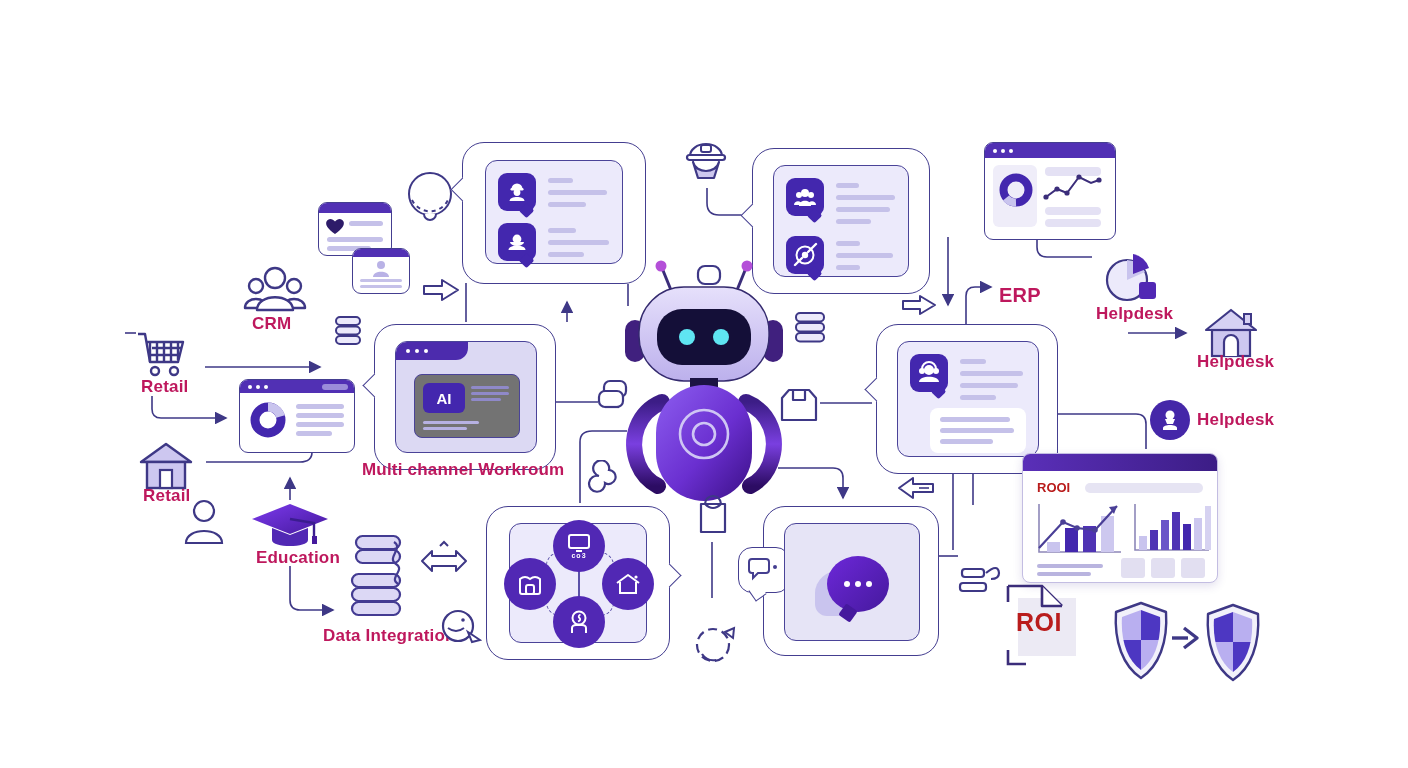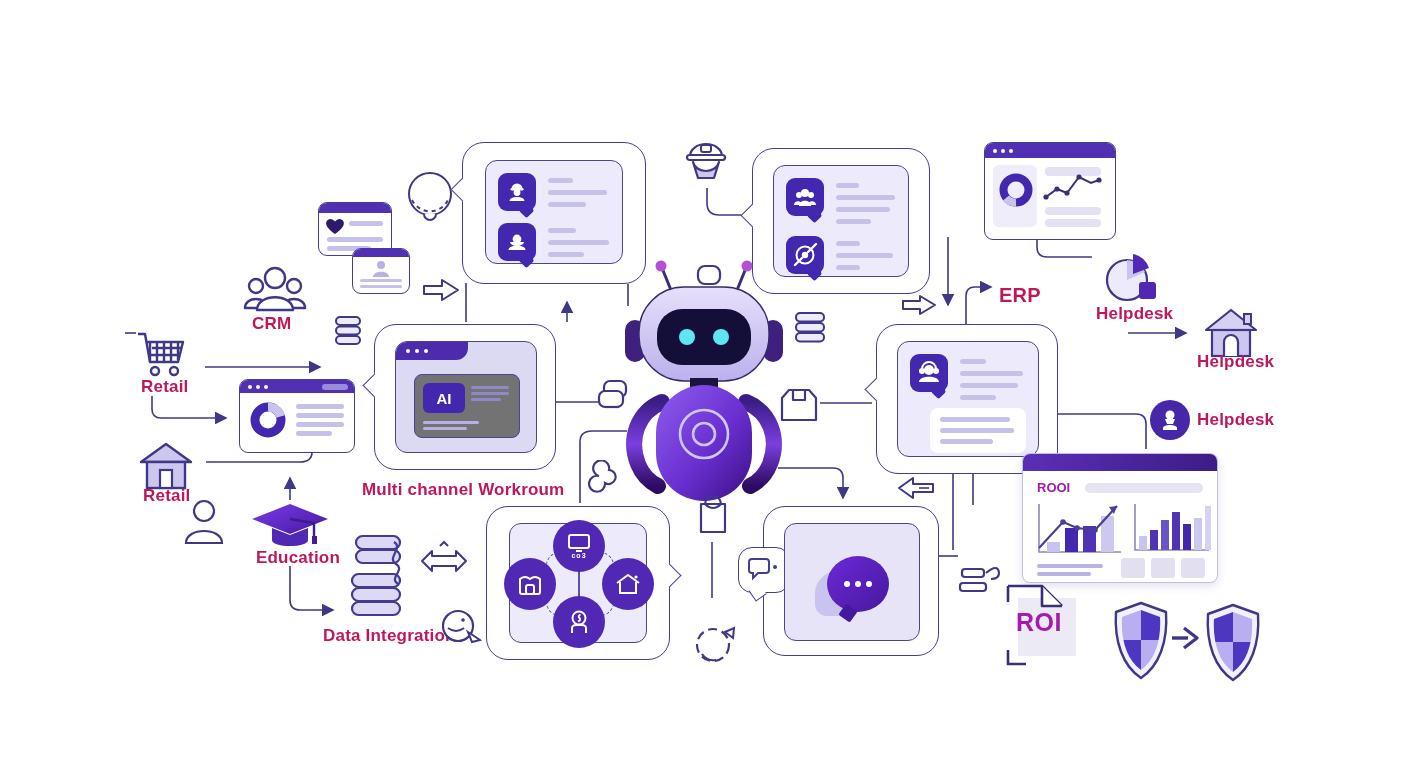--- a/index.html
+++ b/index.html
@@ -22,21 +22,21 @@
         justify-content:center;position:relative;flex:0 0 auto;}
   .avsq.tail:after{content:"";position:absolute;right:4px;bottom:-5px;width:11px;height:11px;background:#4327ae;
         transform:rotate(45deg);border-radius:2px;}
   .bars{display:flex;flex-direction:column;gap:7px;flex:1;padding-top:5px;}
   .bar{height:5px;border-radius:3px;background:#c5c1e9;}
   
   .browser{position:absolute;background:#fff;border:1.6px solid #443e90;border-radius:9px;overflow:hidden;}
   .bhead{height:14px;background:#5130b4;display:flex;align-items:center;padding-left:8px;gap:4px;}
   .dot{width:4px;height:4px;border-radius:50%;background:#fff;}
   .hpill{position:absolute;right:6px;top:4px;width:26px;height:6px;border-radius:3px;background:#9b8cd9;}
-  .doc-label{font-weight:800;color:#a21caf;}
+  .doc-label{font-weight:800;color:#b91c1c;}
 </style>
 </head>
 <body>
 
 <div class="stage">
 
   <svg class="abs" style="left:0;top:0" width="1408" height="768" viewBox="0 0 1408 768">
     <defs>
       <marker id="ah" markerWidth="9" markerHeight="8" refX="7" refY="4" orient="auto">
         <path d="M0 0 L8 4 L0 8 Z" fill="#3e3886"></path>
@@ -200,21 +200,21 @@
             <span>AI</span>
           </div>
         <div class="bar abs" style="left:56px;top:11px;width:38px;height:3px;background:#8f89c9;"></div>
         <div class="bar abs" style="left:56px;top:17px;width:38px;height:3px;background:#8f89c9;"></div>
         <div class="bar abs" style="left:56px;top:23px;width:30px;height:3px;background:#8f89c9;"></div>
         <div class="bar abs" style="left:8px;top:46px;width:56px;height:3px;background:#b6b1e2;"></div>
         <div class="bar abs" style="left:8px;top:52px;width:44px;height:3px;background:#b6b1e2;"></div>
       </div>
     </div>
   </div>
-  <div class="lbl" style="left:362px;top:480px;">Multi channel Workroum</div>
+  <div class="lbl" style="left:362px;top:460px;">Multi channel Workroum</div>
 
   <div class="bubble" style="left:462px;top:142px;width:182px;height:140px;">
     <div class="tail-l" style="top:38px;"></div>
     <div class="inner-card" style="left:22px;top:17px;width:138px;height:104px;box-sizing:border-box;">
       <div class="row">
         <div class="avsq tail">
           <svg width="24" height="24" viewBox="0 0 24 24">
             <path d="M6.5 9 a5.5 5.5 0 0 1 11 0 Z" fill="#fff"></path>
               <rect x="5.5" y="8" width="13" height="2.4" rx="1.2" fill="#fff"></rect>
             <circle cx="12" cy="12.5" r="3.4" fill="#fff"></circle>

